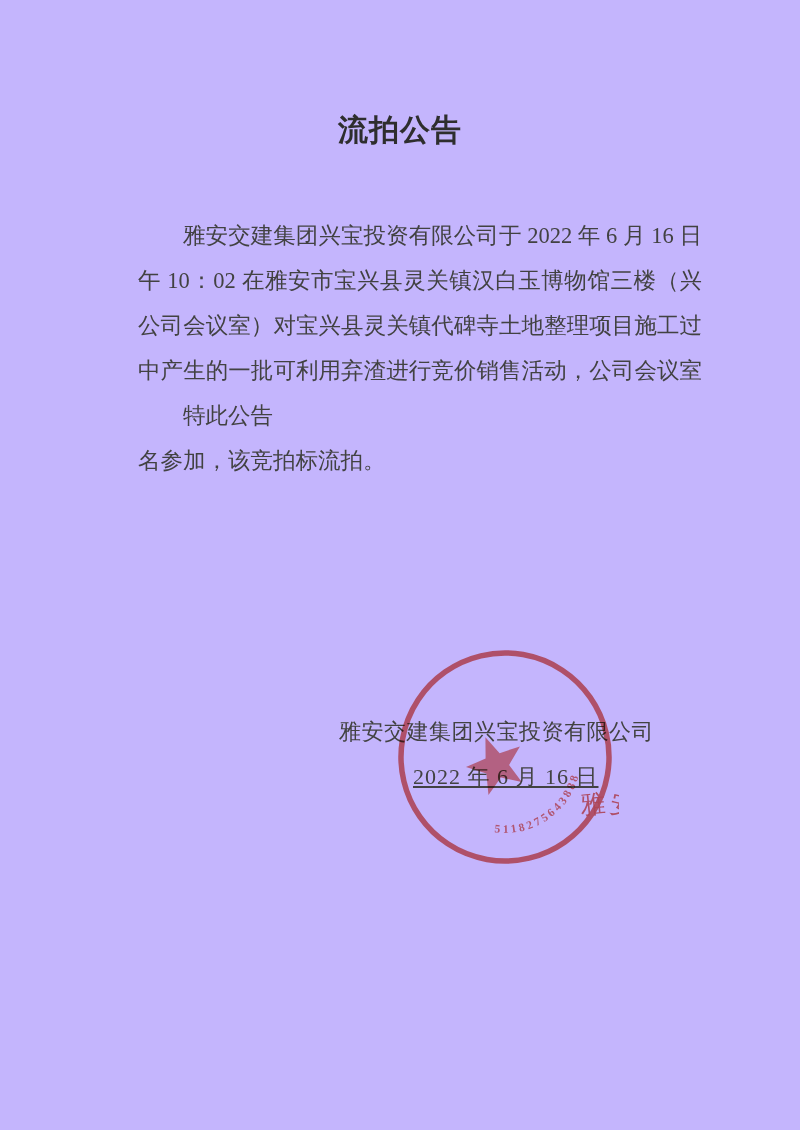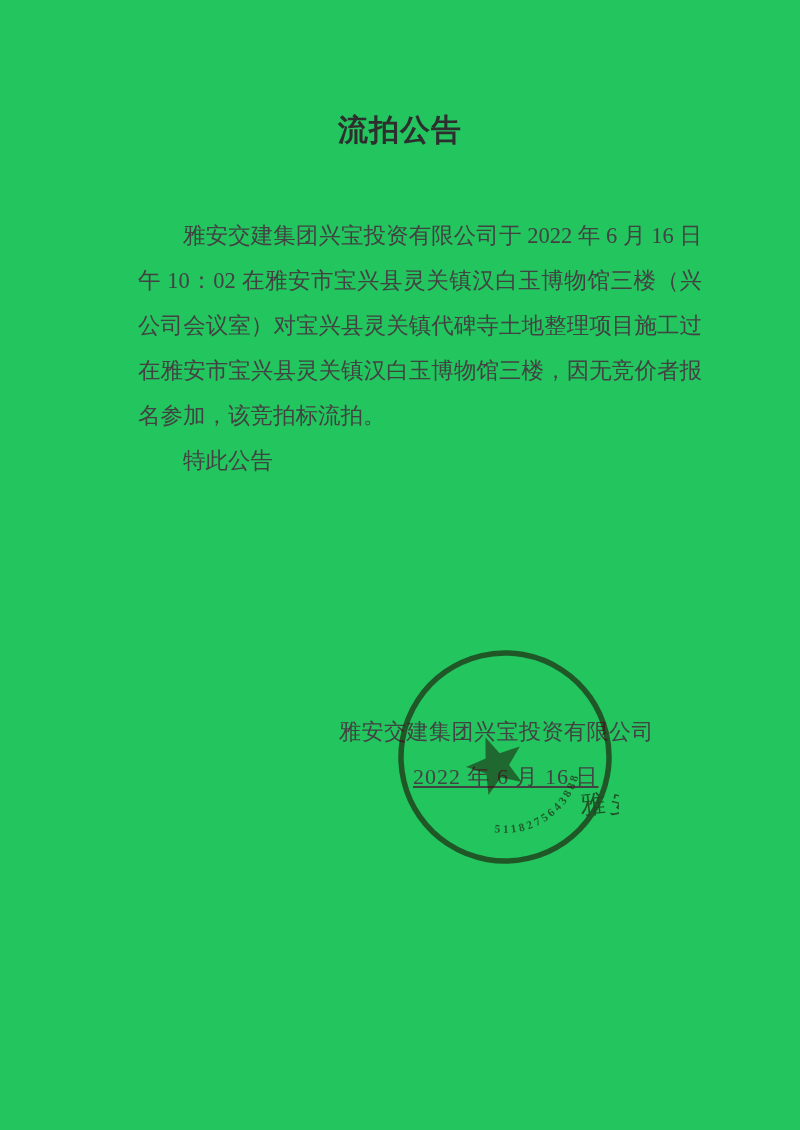--- a/index.html
+++ b/index.html
@@ -2,21 +2,21 @@
 <html><head>
 <meta charset="utf-8">
 <style>
   * { margin: 0; padding: 0; box-sizing: border-box; }
   html, body { background: #e8e8e8; }
   .page {
     position: relative;
     width: 800px;
     height: 1130px;
     margin: 0 auto;
-    background: #22c55e;
+    background: #c4b5fd;
     overflow: hidden;
     font-family: "Liberation Serif", "DejaVu Serif", serif;
     color: #3a3a3a;
   }
   .doc-title {
     position: absolute;
     top: 110px;
     left: 0;
     width: 100%;
     text-align: center;
@@ -79,23 +79,23 @@
 <body>
 
 <div class="page">
 
   <h1 class="doc-title">流拍公告</h1>
 
   <div class="body-block">
     <div class="body-line full indent">雅安交建集团兴宝投资有限公司于 2022 年 6 月 16 日上</div>
     <div class="body-line full">午 10：02 在雅安市宝兴县灵关镇汉白玉博物馆三楼（兴宝</div>
     <div class="body-line full">公司会议室）对宝兴县灵关镇代碑寺土地整理项目施工过程</div>
-    <div class="body-line full">在雅安市宝兴县灵关镇汉白玉博物馆三楼，因无竞价者报</div>
+    <div class="body-line full">中产生的一批可利用弃渣进行竞价销售活动，公司会议室</div>
+    <div class="body-line indent">特此公告</div>
     <div class="body-line">名参加，该竞拍标流拍。</div>
-    <div class="body-line indent">特此公告</div>
   </div>
 
   <div class="signature-company">雅安交建集团兴宝投资有限公司</div>
   <div class="signature-date">2022 年 6 月 16 日</div>
 
   <svg class="seal" viewBox="0 0 228 228" xmlns="http://www.w3.org/2000/svg">
     <defs>
 
       <path id="ringPath" d="M114,200 a86,86 0 1,1 -0.05,0" fill="none"></path>
 

